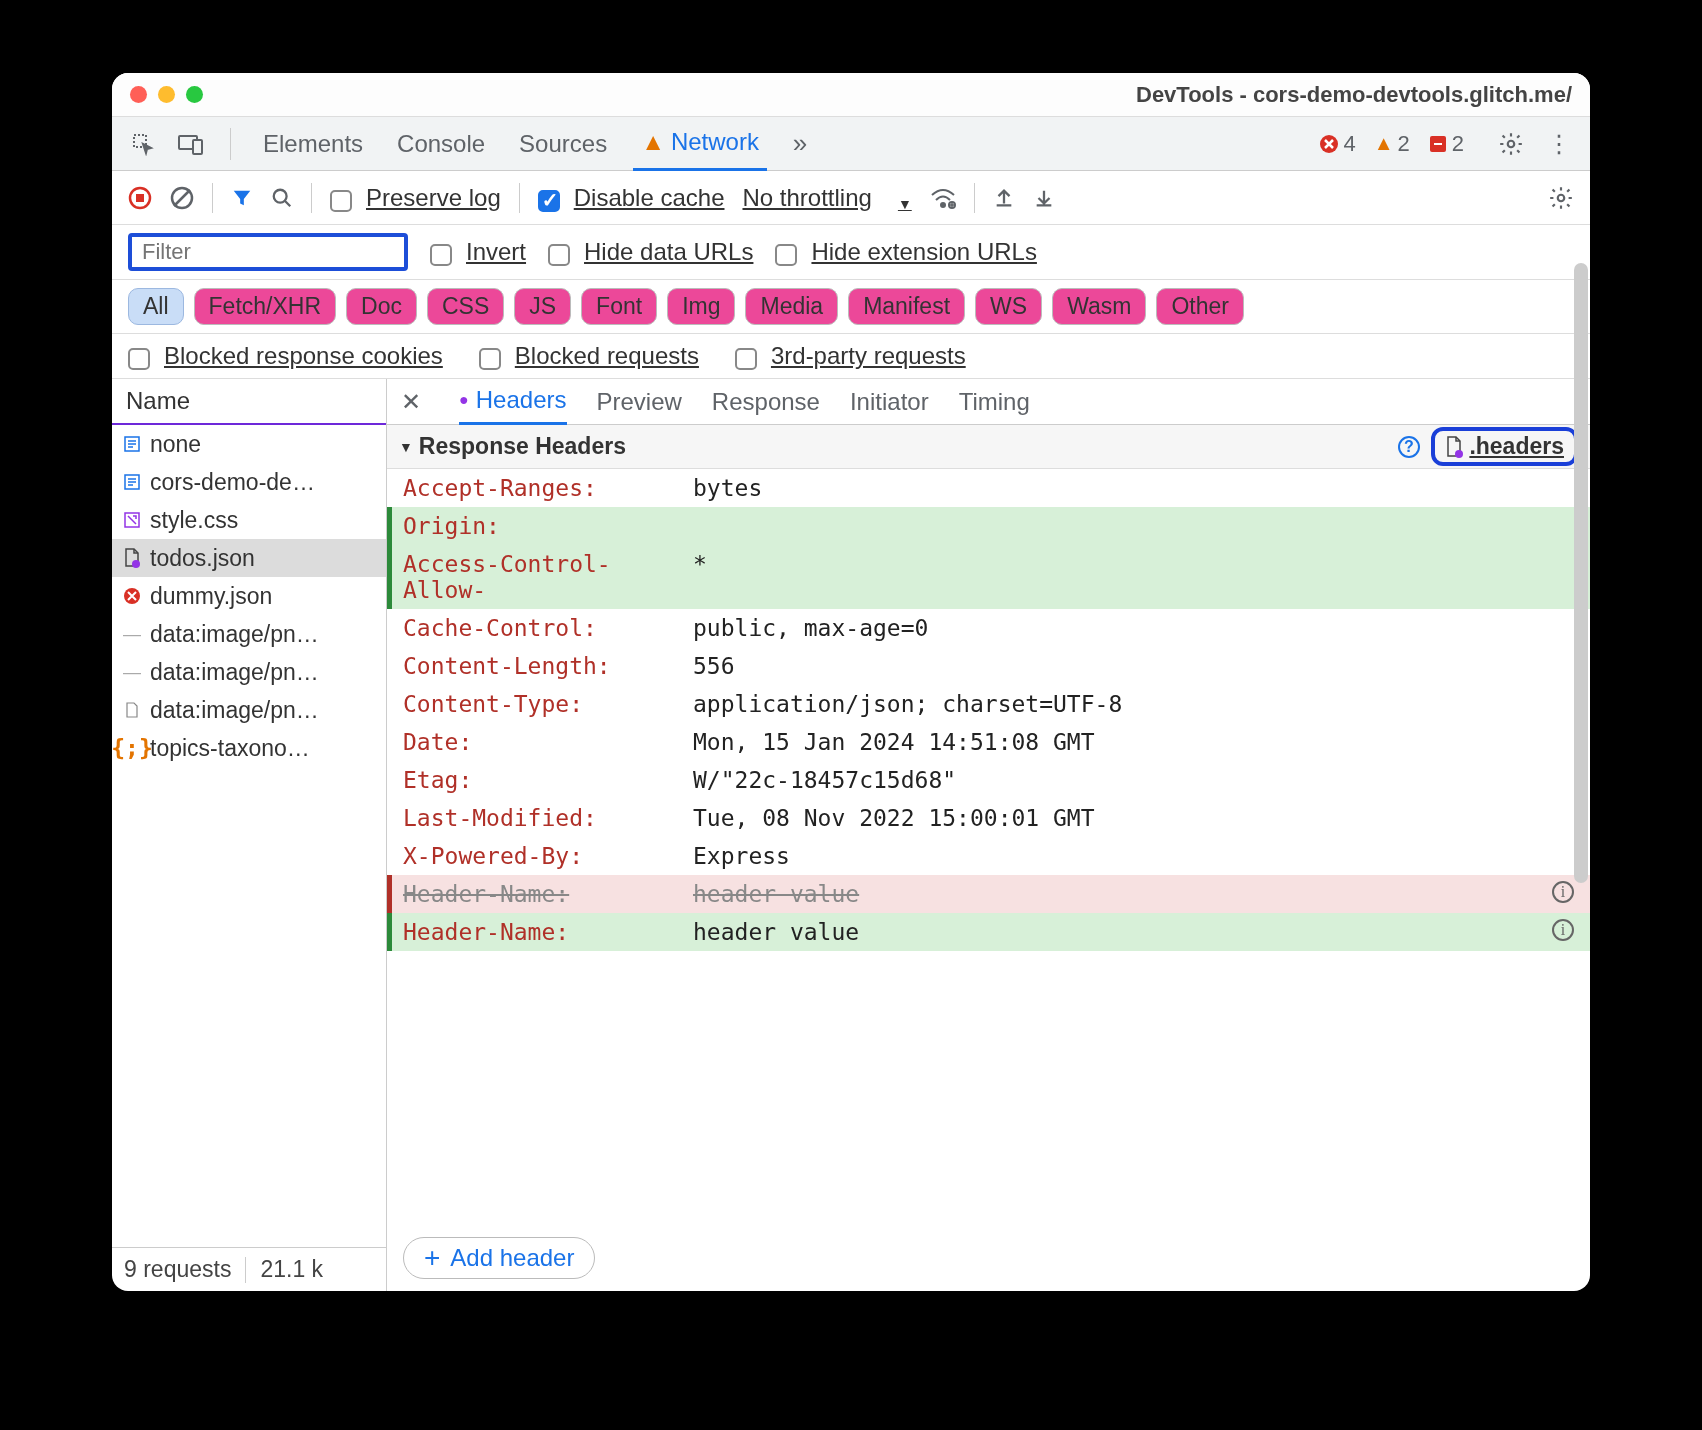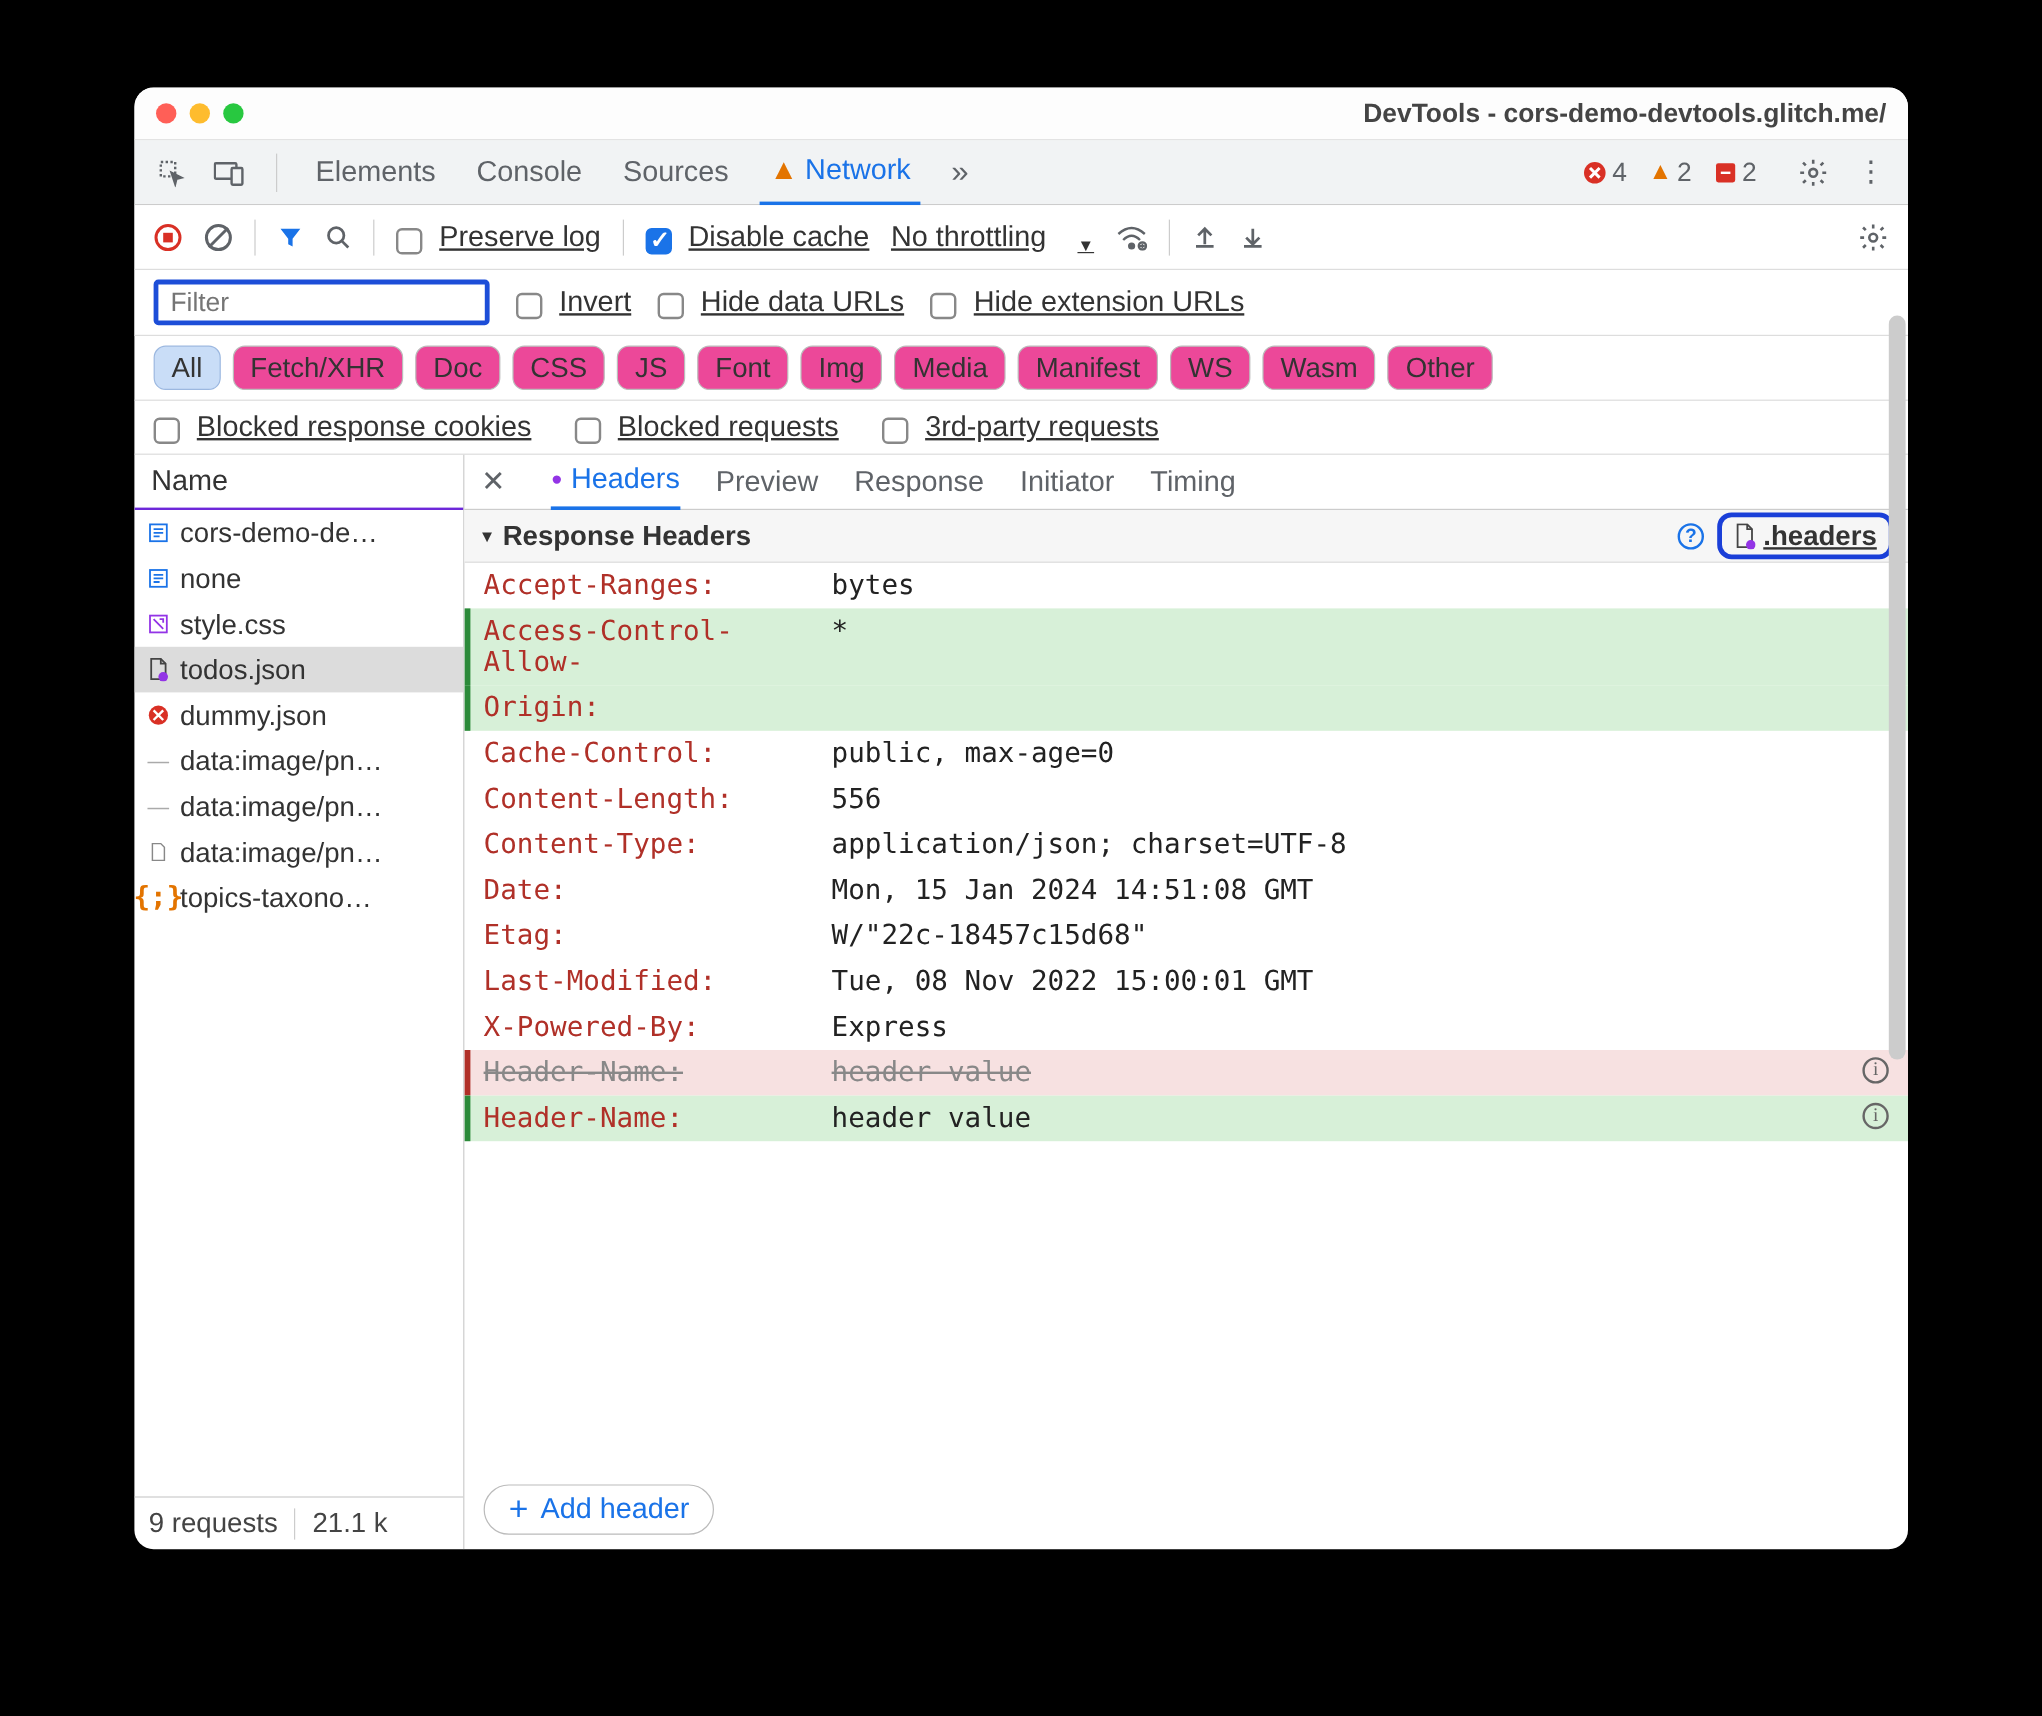--- a/index.html
+++ b/index.html
@@ -267,32 +267,32 @@
       <div class="filelist" id="filelist">
           <div class="file-item">
             <span class="file-icon">
               <svg width="18" height="18" viewBox="0 0 18 18" fill="none" stroke="#1a73e8" stroke-width="1.5">
                 <rect x="2" y="2" width="14" height="14"></rect>
                 <line x1="5" y1="6" x2="13" y2="6"></line>
                 <line x1="5" y1="9" x2="13" y2="9"></line>
                 <line x1="5" y1="12" x2="10" y2="12"></line>
               </svg>
             </span>
-            <span>cors-demo-de…</span>
+            <span>none</span>
           </div>
           <div class="file-item">
             <span class="file-icon">
               <svg width="18" height="18" viewBox="0 0 18 18" fill="none" stroke="#1a73e8" stroke-width="1.5">
                 <rect x="2" y="2" width="14" height="14"></rect>
                 <line x1="5" y1="6" x2="13" y2="6"></line>
                 <line x1="5" y1="9" x2="13" y2="9"></line>
                 <line x1="5" y1="12" x2="10" y2="12"></line>
               </svg>
             </span>
-            <span>none</span>
+            <span>cors-demo-de…</span>
           </div>
           <div class="file-item">
             <span class="file-icon">
               <svg width="18" height="18" viewBox="0 0 18 18" fill="none" stroke="#9334e6" stroke-width="1.5">
                 <rect x="2" y="2" width="14" height="14"></rect>
                 <path d="M5 5l8 8M10 5l3 0l0 3"></path>
               </svg>
             </span>
             <span>style.css</span>
           </div>
@@ -384,26 +384,26 @@
           </div>
         </div>
       </div>
 
       <div class="headers-body" id="headers-body">
           <div class="hrow ">
             <div class="hname">Accept-Ranges:</div>
             <div class="hval">bytes</div>
           </div>
           <div class="hrow green">
+            <div class="hname">Origin:</div>
+            <div class="hval"></div>
+          </div>
+          <div class="hrow green">
             <div class="hname">Access-Control-Allow-</div>
             <div class="hval">*</div>
-          </div>
-          <div class="hrow green">
-            <div class="hname">Origin:</div>
-            <div class="hval"></div>
           </div>
           <div class="hrow ">
             <div class="hname">Cache-Control:</div>
             <div class="hval">public, max-age=0</div>
           </div>
           <div class="hrow ">
             <div class="hname">Content-Length:</div>
             <div class="hval">556</div>
           </div>
           <div class="hrow ">

